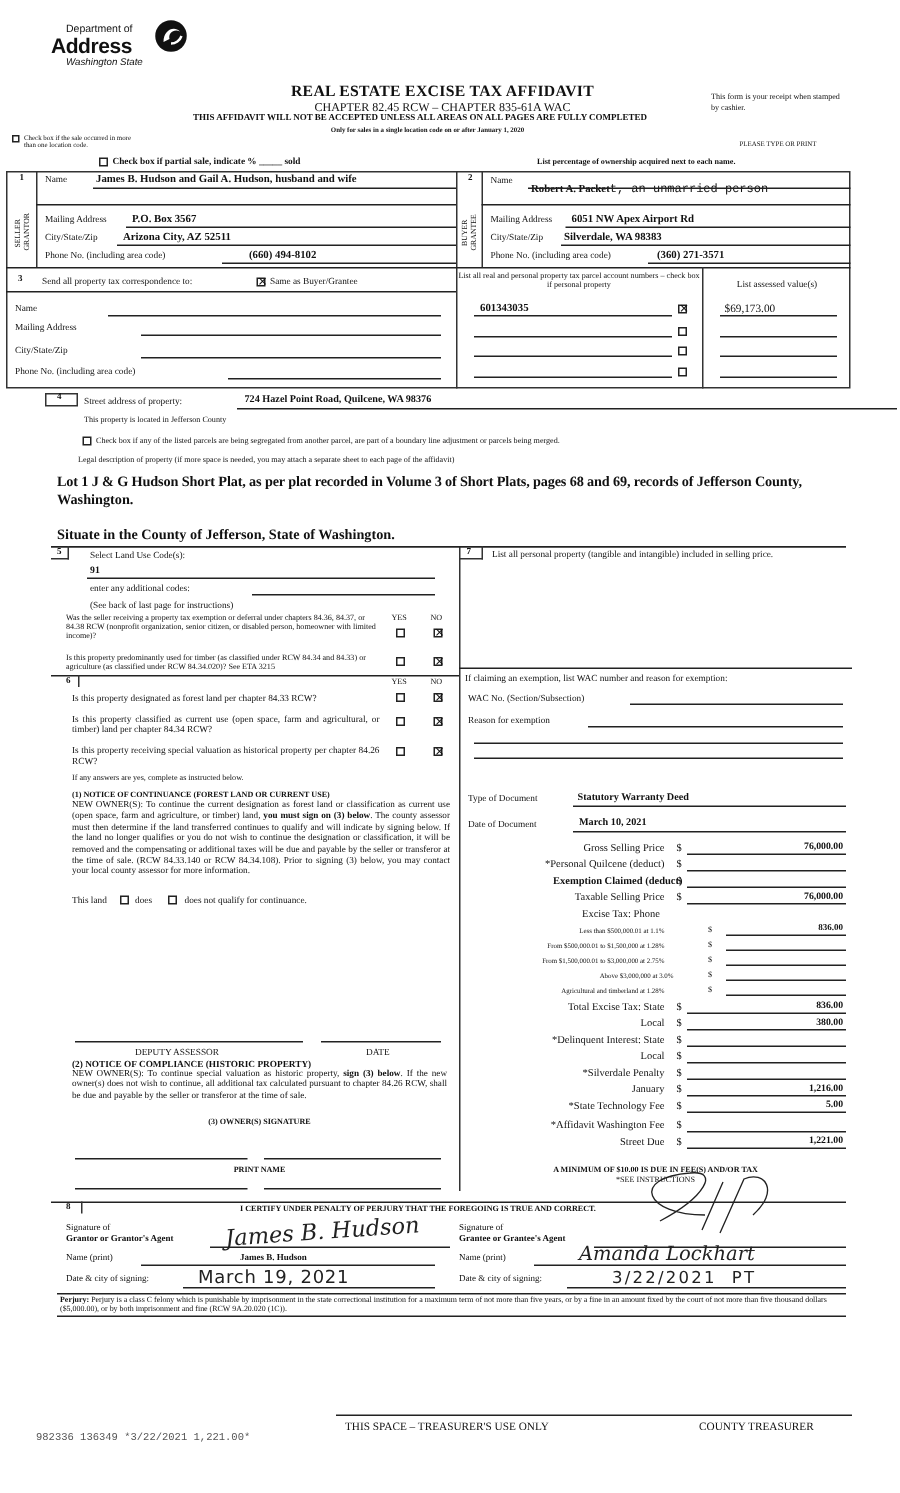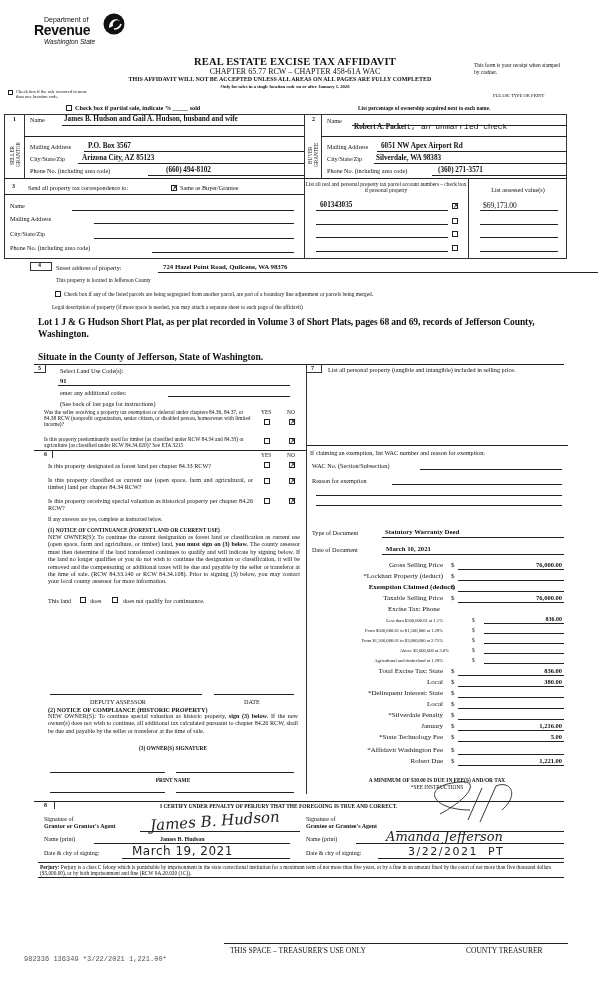--- a/index.html
+++ b/index.html
@@ -24,31 +24,31 @@
   .right { text-align: right; }
   .center { text-align: center; }
   .vert { position: absolute; writing-mode: vertical-rl; transform: rotate(180deg); font-size: 5.2px; text-align: center; line-height: 6px; }
   .para { position: absolute; font-size: 6.1px; line-height: 7.4px; text-align: justify; }
 </style>
 </head>
 <body>
 
 <div class="abs" style="left:30px;top:12px;width:100px;height:38px;">
   <div class="abs" style="left:14px;top:4px;font-family:'Liberation Sans',sans-serif;font-size:7px;">Department of</div>
-  <div class="abs" style="left:4px;top:10px;font-family:'Liberation Sans',sans-serif;font-size:14px;font-weight:bold;letter-spacing:-0.3px;">Revenue</div>
+  <div class="abs" style="left:4px;top:10px;font-family:'Liberation Sans',sans-serif;font-size:14px;font-weight:bold;letter-spacing:-0.3px;">Address</div>
   <div class="abs" style="left:14px;top:26px;font-family:'Liberation Sans',sans-serif;font-size:6.5px;font-style:italic;">Washington State</div>
   <svg class="abs" style="left:72px;top:0px;" width="24" height="24" viewBox="0 0 24 24">
     <circle cx="12" cy="12" r="10.5" fill="#111"></circle>
     <path d="M7 16 C7 8, 14 5, 18 9 C14 7, 10 10, 11 14 Z" fill="#fff"></path>
     <path d="M12 17 C15 17, 18 15, 19 12" stroke="#fff" stroke-width="1.6" fill="none"></path>
   </svg>
 </div>
 
 <div class="abs center bold" style="left:150px;top:56px;width:290px;font-size:10.5px;letter-spacing:0.2px;">REAL ESTATE EXCISE TAX AFFIDAVIT</div>
-<div class="abs center" style="left:150px;top:67px;width:290px;font-size:8px;">CHAPTER 65.77 RCW – CHAPTER 458-61A WAC</div>
+<div class="abs center" style="left:150px;top:67px;width:290px;font-size:8px;">CHAPTER 82.45 RCW – CHAPTER 835-61A WAC</div>
 <div class="abs xs" style="left:474px;top:62px;width:92px;line-height:6.5px;">This form is your receipt when stamped by cashier.</div>
 <div class="abs center bold" style="left:70px;top:76px;width:420px;font-size:6px;">THIS AFFIDAVIT WILL NOT BE ACCEPTED UNLESS ALL AREAS ON ALL PAGES ARE FULLY COMPLETED</div>
 <div class="abs center bold tiny" style="left:160px;top:84px;width:250px;">Only for sales in a single location code on or after January 1, 2020</div>
 <div class="abs tiny" style="left:493px;top:93px;">PLEASE TYPE OR PRINT</div>
 
 <span class="cb" style="left:8px;top:90px;width:5px;height:5px;"></span>
 <div class="abs tiny" style="left:16px;top:89px;width:80px;line-height:5.4px;">Check box if the sale occurred in more than one location code.</div>
 
 <span class="cb" style="left:66px;top:105px;"></span>
 <div class="abs bold sm" style="left:75px;top:104px;">Check box if partial sale, indicate % _____ sold</div>
@@ -62,32 +62,32 @@
 <div class="vline" style="left:24px;top:114px;height:64px;"></div>
 <div class="vert" style="left:9px;top:136px;height:38px;width:12px;">SELLER GRANTOR</div>
 <div class="abs sm" style="left:30px;top:116px;">Name</div>
 <div class="abs fill" style="left:64px;top:115px;">James B. Hudson and Gail A. Hudson, husband and wife</div>
 <div class="hline" style="left:62px;top:125px;width:242px;"></div>
 <div class="hline" style="left:24px;top:136px;width:280px;"></div>
 <div class="abs sm" style="left:30px;top:143px;">Mailing Address</div>
 <div class="abs fill" style="left:88px;top:142px;">P.O. Box 3567</div>
 <div class="hline" style="left:84px;top:151px;width:220px;"></div>
 <div class="abs sm" style="left:30px;top:155px;">City/State/Zip</div>
-<div class="abs fill" style="left:82px;top:154px;">Arizona City, AZ 85123</div>
+<div class="abs fill" style="left:82px;top:154px;">Arizona City, AZ 52511</div>
 <div class="hline" style="left:78px;top:163px;width:226px;"></div>
 <div class="abs sm" style="left:30px;top:167px;">Phone No. (including area code)</div>
 <div class="abs fill" style="left:166px;top:166px;">(660) 494-8102</div>
 <div class="hline" style="left:148px;top:175px;width:156px;"></div>
 
 <div class="secnum" style="left:312px;top:116px;">2</div>
 <div class="vline" style="left:321px;top:114px;height:64px;"></div>
 <div class="vert" style="left:307px;top:136px;height:38px;width:12px;">BUYER GRANTEE</div>
 <div class="abs sm" style="left:327px;top:117px;">Name</div>
 <div class="abs" style="left:354px;top:115px;white-space:nowrap;">
-  <span class="fill">Robert A. Packet</span><span class="mono" style="font-size:8px;">t, an unmarried check</span>
+  <span class="fill">Robert A. Packet</span><span class="mono" style="font-size:8px;">t, an unmarried person</span>
 </div>
 <div class="hline" style="left:352px;top:125px;width:215px;"></div>
 <div class="hline" style="left:321px;top:136px;width:246px;"></div>
 <div class="abs sm" style="left:327px;top:143px;">Mailing Address</div>
 <div class="abs fill" style="left:381px;top:142px;">6051 NW Apex Airport Rd</div>
 <div class="hline" style="left:377px;top:151px;width:190px;"></div>
 <div class="abs sm" style="left:327px;top:155px;">City/State/Zip</div>
 <div class="abs fill" style="left:376px;top:154px;">Silverdale, WA  98383</div>
 <div class="hline" style="left:374px;top:163px;width:193px;"></div>
 <div class="abs sm" style="left:327px;top:167px;">Phone No. (including area code)</div>
@@ -243,21 +243,21 @@
 <div class="abs sm" style="left:312px;top:546px;">Date of Document</div>
 <div class="abs fill" style="left:386px;top:545px;font-size:6.8px;">March 10, 2021</div>
 <div class="hline" style="left:382px;top:554px;width:182px;"></div>
 
 <div>
   <div class="abs right md" style="left:350px;top:561px;width:93px;">Gross Selling Price</div>
   <div class="abs md" style="left:451px;top:561px;">$</div>
   <div class="abs right num" style="left:460px;top:561px;width:102px;">76,000.00</div>
   <div class="hline" style="left:458px;top:569px;width:106px;"></div>
 
-  <div class="abs right md" style="left:330px;top:572px;width:113px;">*Lockhart Property (deduct)</div>
+  <div class="abs right md" style="left:330px;top:572px;width:113px;">*Personal Quilcene (deduct)</div>
   <div class="abs md" style="left:451px;top:572px;">$</div>
   <div class="hline" style="left:458px;top:580px;width:106px;"></div>
 
   <div class="abs right md" style="left:342px;top:583px;width:113px;font-weight:bold;">Exemption Claimed (deduct)</div>
   <div class="abs md" style="left:451px;top:583px;">$</div>
   <div class="hline" style="left:458px;top:591px;width:106px;"></div>
 
   <div class="abs right md" style="left:330px;top:594px;width:113px;">Taxable Selling Price</div>
   <div class="abs md" style="left:451px;top:594px;">$</div>
   <div class="abs right num" style="left:460px;top:594px;width:102px;">76,000.00</div>
@@ -315,21 +315,21 @@
 
   <div class="abs right md" style="left:330px;top:733px;width:113px;">*State Technology Fee</div>
   <div class="abs md" style="left:451px;top:733px;">$</div>
   <div class="abs right num" style="left:460px;top:733px;width:102px;">5.00</div>
   <div class="hline" style="left:458px;top:741px;width:106px;"></div>
 
   <div class="abs right md" style="left:320px;top:746px;width:123px;">*Affidavit Washington Fee</div>
   <div class="abs md" style="left:451px;top:746px;">$</div>
   <div class="hline" style="left:458px;top:754px;width:106px;"></div>
 
-  <div class="abs right md" style="left:330px;top:757px;width:113px;">Robert Due</div>
+  <div class="abs right md" style="left:330px;top:757px;width:113px;">Street Due</div>
   <div class="abs md" style="left:451px;top:757px;">$</div>
   <div class="abs right num" style="left:460px;top:757px;width:102px;">1,221.00</div>
   <div class="hline" style="left:458px;top:765px;width:106px;"></div>
 
   <div class="abs bold xs center" style="left:306px;top:777px;width:262px;">A MINIMUM OF $10.00 IS DUE IN FEE(S) AND/OR TAX</div>
   <div class="abs xs center" style="left:306px;top:784px;width:262px;">*SEE INSTRUCTIONS</div>
 </div>
 
 <div class="hline" style="left:34px;top:801px;width:530px;"></div>
 <div class="secnum" style="left:44px;top:802px;">8</div>
@@ -351,21 +351,21 @@
 
 <div class="abs xs" style="left:306px;top:816px;font-size:6px;">Signature of</div>
 <div class="abs bold xs" style="left:306px;top:823px;font-size:6px;">Grantee or Grantee's Agent</div>
 <svg class="abs" style="left:410px;top:780px;" width="120" height="52" viewBox="0 0 120 52">
   <path d="M60 30 C20 30, 10 5, 50 2 C70 0, 60 18, 30 34" stroke="#222" stroke-width="0.9" fill="none"></path>
   <path d="M58 40 L72 8 M70 42 L86 6 C100 0, 110 14, 92 30" stroke="#222" stroke-width="0.9" fill="none"></path>
 </svg>
 <div class="hline" style="left:396px;top:831px;width:168px;"></div>
 
 <div class="abs xs" style="left:306px;top:836px;font-size:6px;">Name (print)</div>
-<div class="abs script" style="left:386px;top:829px;font-size:13px;">Amanda Jefferson</div>
+<div class="abs script" style="left:386px;top:829px;font-size:13px;">Amanda Lockhart</div>
 <div class="hline" style="left:356px;top:843px;width:208px;"></div>
 
 <div class="abs xs" style="left:306px;top:850px;font-size:6px;">Date &amp; city of signing:</div>
 <div class="abs script" style="left:408px;top:845px;font-size:11px;font-style:normal;font-family:'DejaVu Sans',sans-serif;letter-spacing:1.5px;white-space:pre;">3/22/2021  PT</div>
 <div class="hline" style="left:378px;top:858px;width:186px;"></div>
 
 <div class="hline" style="left:38px;top:862px;width:526px;"></div>
 <div class="abs xs" style="left:40px;top:864px;width:524px;line-height:6.4px;font-size:5.3px;">
   <span class="bold">Perjury:</span>
   <span>Perjury is a class C felony which is punishable by imprisonment in the state correctional institution for a maximum term of not more than five years, or by a fine in an amount fixed by the court of not more than five thousand dollars ($5,000.00), or by both imprisonment and fine (RCW 9A.20.020 (1C)).</span>

